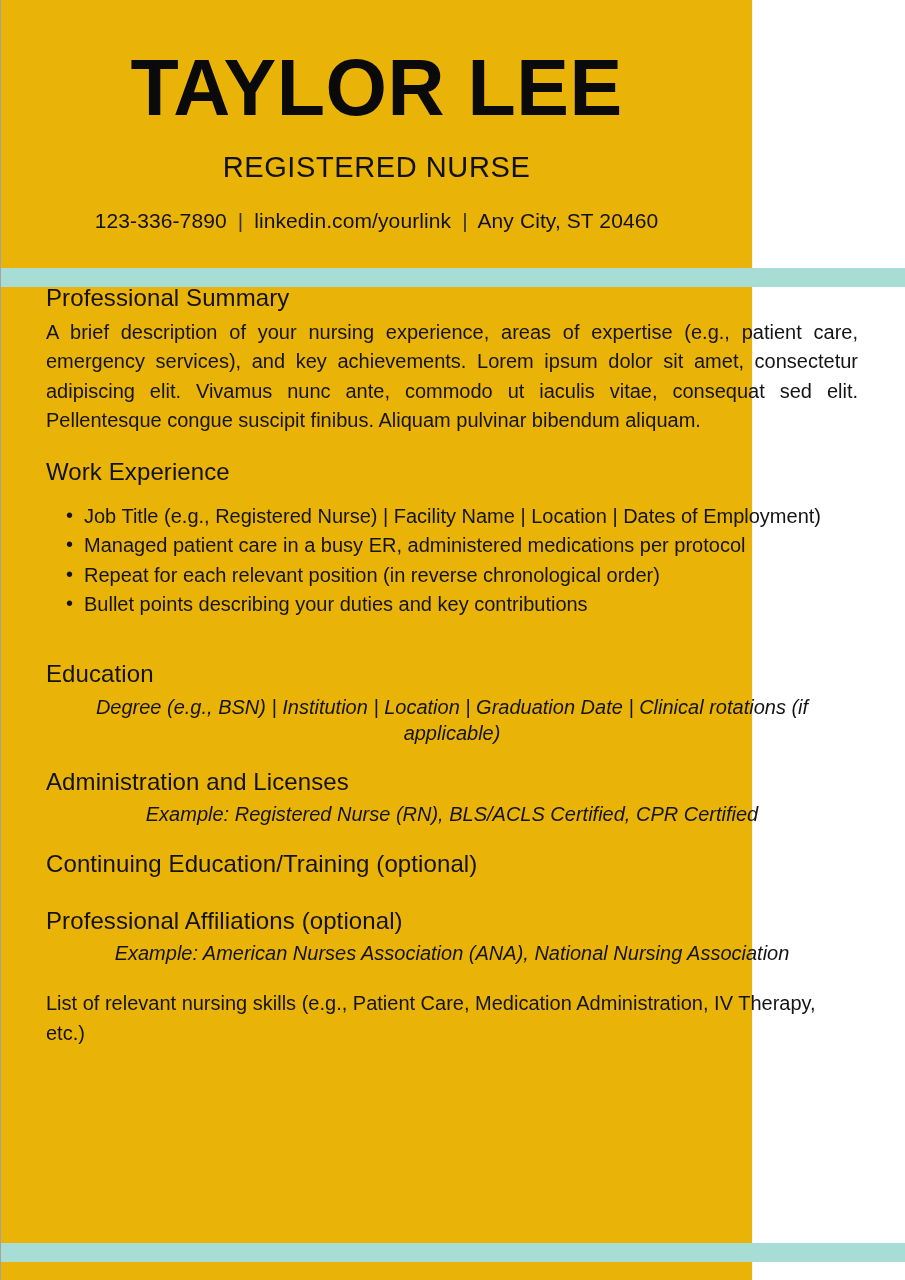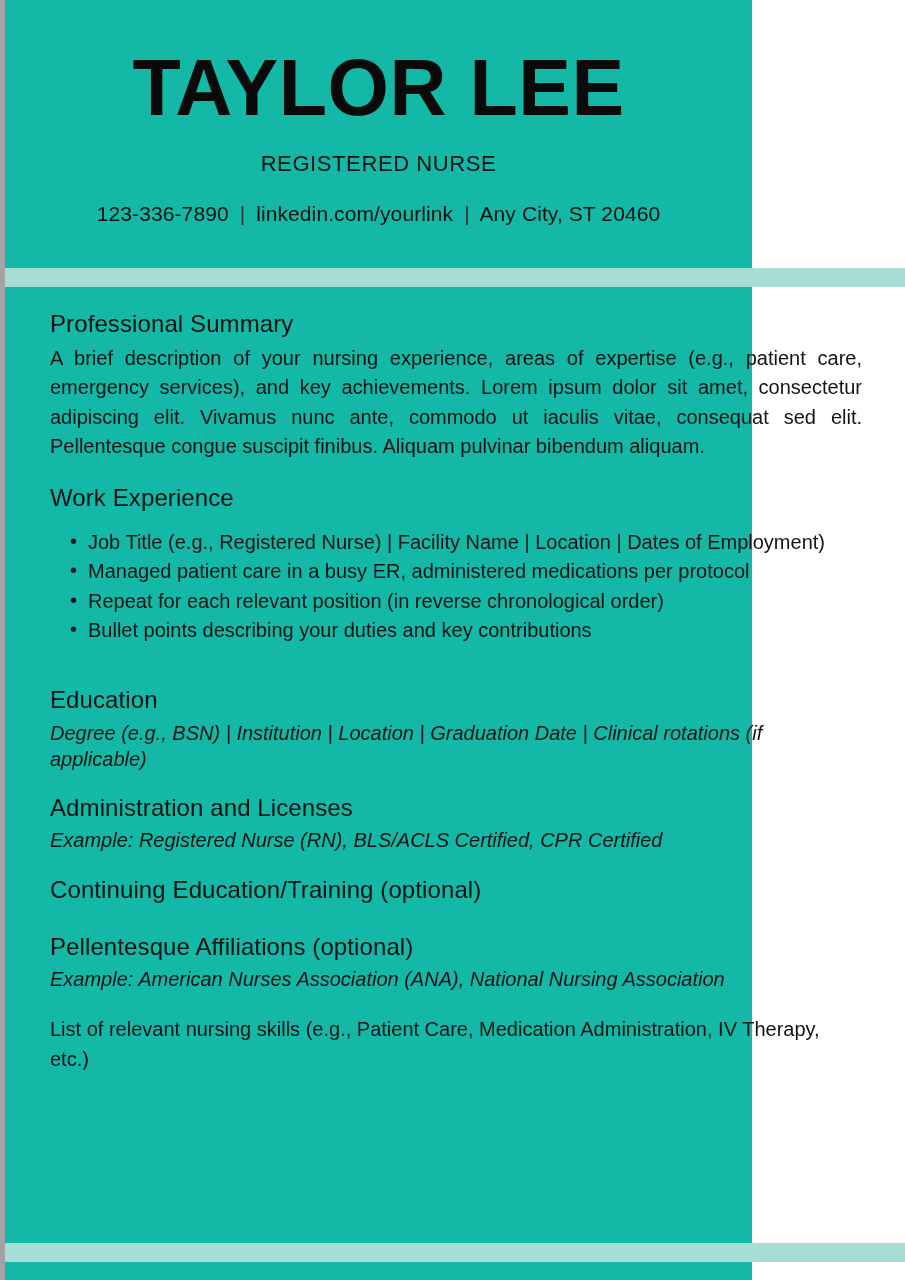--- a/index.html
+++ b/index.html
@@ -14,41 +14,41 @@
     background: #ffffff;
     font-family: "Liberation Sans", sans-serif;
     color: #141414;
     overflow: hidden;
   }
 
   .page {
     position: relative;
     width: 753px;
     height: 1280px;
-    background: #14b8a6;
-    border-left: 5px solid #a3a3a3;
+    background: #eab308;
+    border-left: 1px solid #a3a3a3;
     border-right: 1px solid #f4f4f4;
   }
 
   
   .header {
     text-align: center;
     padding-top: 48px;
   }
   .name {
     font-size: 79px;
     font-weight: 800;
     letter-spacing: 0.5px;
     line-height: 1.0;
     color: #0a0a0a;
     margin: 0;
     white-space: nowrap;
   }
   .job-title {
-    font-size: 22px;
+    font-size: 29px;
     font-weight: 400;
     letter-spacing: 0.6px;
     line-height: 1.0;
     margin: 26px 0 0 0;
     color: #111111;
   }
   .contact {
     font-size: 21px;
     font-weight: 400;
     letter-spacing: 0.1px;
@@ -69,21 +69,21 @@
     width: 905px;
     height: 19px;
     background: #a8ddd5;
   }
   .rule-top { top: 268px; }
   .rule-bottom { top: 1243px; }
 
   
   .content {
     position: absolute;
-    top: 310px;
+    top: 284px;
     left: 45px;
     width: 812px;
   }
 
   .section { margin-bottom: 0; }
 
   .section-title {
     font-size: 24px;
     font-weight: 400;
     line-height: 1.15;
@@ -99,20 +99,21 @@
     color: #141414;
     margin: 0;
   }
   .section-body.justified {
     text-align: justify;
     text-justify: inter-word;
   }
   .section-body.italic {
     font-style: italic;
     line-height: 1.3;
+    text-align: center;
   }
 
   ul.bullets {
     list-style: none;
     margin: 16px;
     padding: 0;
   }
   ul.bullets li {
     position: relative;
     padding-left: 22px;
@@ -191,21 +192,21 @@
       <p class="section-body italic">Example: Registered Nurse (RN), BLS/ACLS Certified, CPR Certified</p>
     </div>
     <div class="gap-cert"></div>
 
     <div class="section">
       <div class="section-title">Continuing Education/Training (optional)</div>
     </div>
     <div class="gap-cont"></div>
 
     <div class="section">
-      <div class="section-title">Pellentesque Affiliations (optional)</div>
+      <div class="section-title">Professional Affiliations (optional)</div>
       <p class="section-body italic">Example: American Nurses Association (ANA), National Nursing Association</p>
     </div>
     <div class="gap-affil"></div>
 
     <div class="section">
       <p class="section-body">List of relevant nursing skills (e.g., Patient Care, Medication Administration, IV Therapy, etc.)</p>
     </div>
 
   </div>
 </div>

